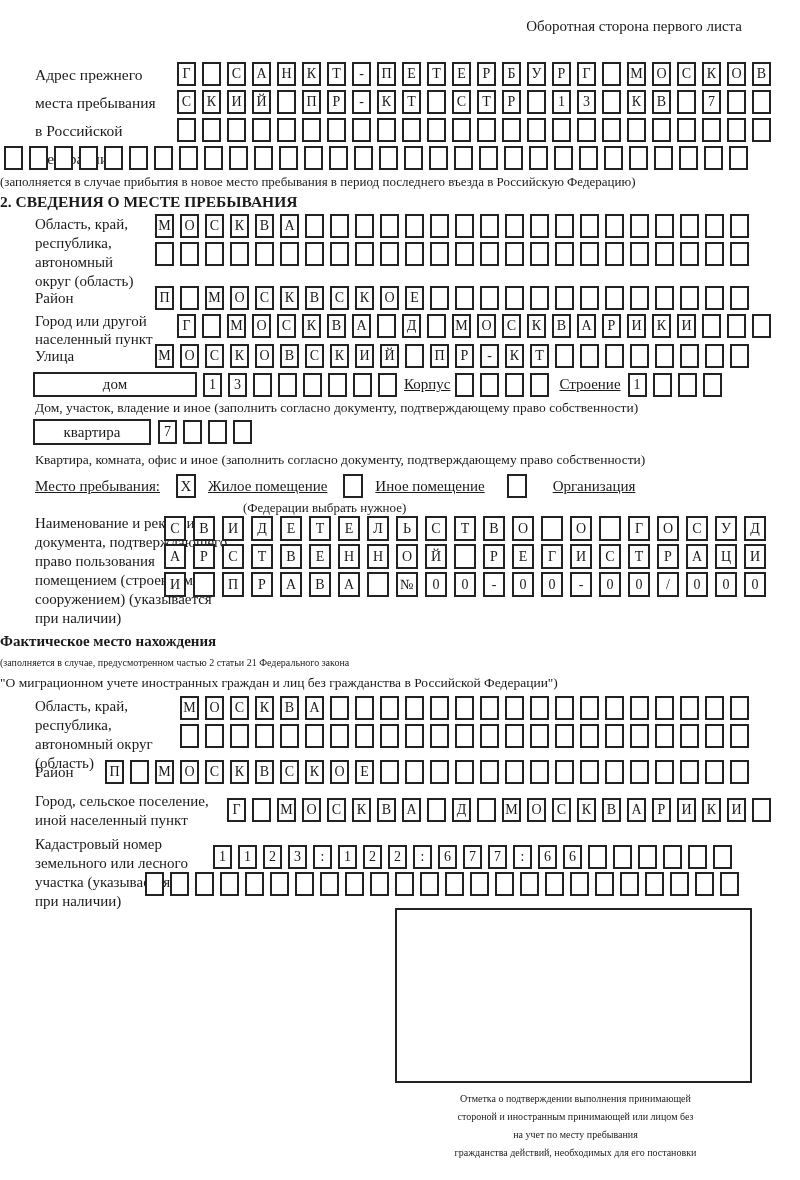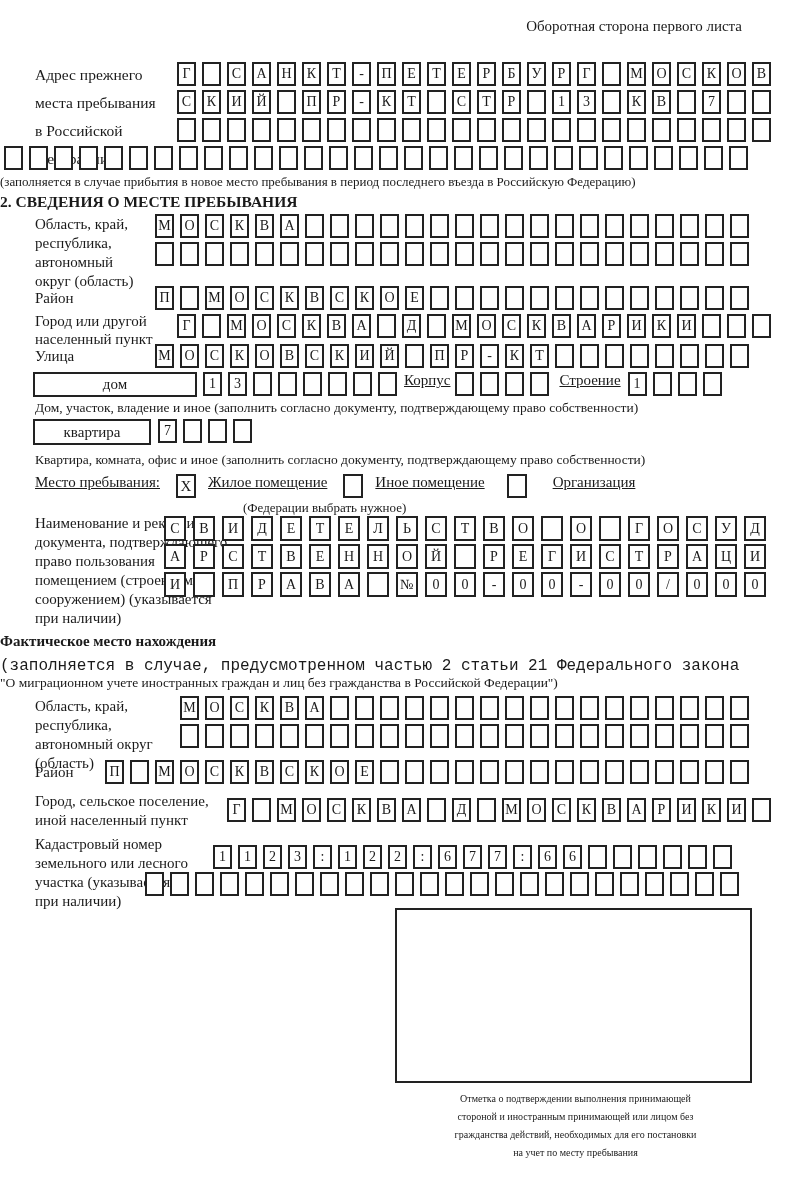--- a/index.html
+++ b/index.html
@@ -14,21 +14,21 @@
   .center { left:0; width:100%; text-align:left; white-space:normal; }
   .title { position:absolute; font-weight:bold; font-size:15.5px; }
   .cells { display:flex; gap:6px; }
   .pos { position:absolute; }
   .cell {
     flex:none; width:19px; height:24px; border:2px solid #222222; background:#ffffff;
     display:flex; align-items:center; justify-content:center; font-size:14px;
   }
   .docrow { gap:7px; }
   .docrow .cell { width:22px; height:25px; }
-  .inline-row { position:absolute; display:flex; }
+  .inline-row { position:absolute; display:flex; align-items:center; }
   .widebox {
     flex:none; height:25px; border:2px solid #222222;
     display:flex; align-items:center; justify-content:center; font-size:15px;
   }
   .chk {
     flex:none; width:20px; height:24px; border:2px solid #222222;
     display:flex; align-items:center; justify-content:center; font-size:15px;
   }
   .txt15 { font-size:15px; white-space:nowrap;text-decoration:underline; }
   .stamp-box { position:absolute; border:2px solid #222222; background:#ffffff; }
@@ -429,21 +429,21 @@
       <span class="cell">-</span>
       <span class="cell">0</span>
       <span class="cell">0</span>
       <span class="cell">/</span>
       <span class="cell">0</span>
       <span class="cell">0</span>
       <span class="cell">0</span>
     </div>
 
   <div class="title center" style="top:633px; font-size:15px;">Фактическое место нахождения</div>
-  <div class="caption center" style="top:657px; font-size:16px;font-family:Liberation Mono, monospace;">(заполняется в случае, предусмотренном частью 2 статьи 21 Федерального закона</div>
+  <div class="caption center" style="top:657px; font-size:10px;">(заполняется в случае, предусмотренном частью 2 статьи 21 Федерального закона</div>
   <div class="caption center" style="top:675px; font-size:13.5px;">"О миграционном учете иностранных граждан и лиц без гражданства в Российской Федерации")</div>
 
   <div class="lbl" style="left:35px; top:697px;">
       <div>Область, край,</div>
       <div>республика,</div>
       <div>автономный округ</div>
       <div>(область)</div>
     </div>
   <div class="cells pos" style="left:180px; top:696px;">
       <span class="cell">М</span>
@@ -608,17 +608,17 @@
       <span class="cell"></span>
       <span class="cell"></span>
       <span class="cell"></span>
       <span class="cell"></span>
     </div>
 
   <div class="stamp-box" style="left:395px; top:908px; width:357px; height:175px;"></div>
   <div class="lbl" style="left:383px; top:1090px; width:385px; text-align:center; font-size:10px; line-height:18px;">
       <div>Отметка о подтверждении выполнения принимающей</div>
       <div>стороной и иностранным принимающей или лицом без</div>
+      <div>на учет по месту пребывания</div>
       <div>гражданства действий, необходимых для его постановки</div>
-      <div>на учет по месту пребывания</div>
     </div>
 
 </div>
 
 </body></html>

